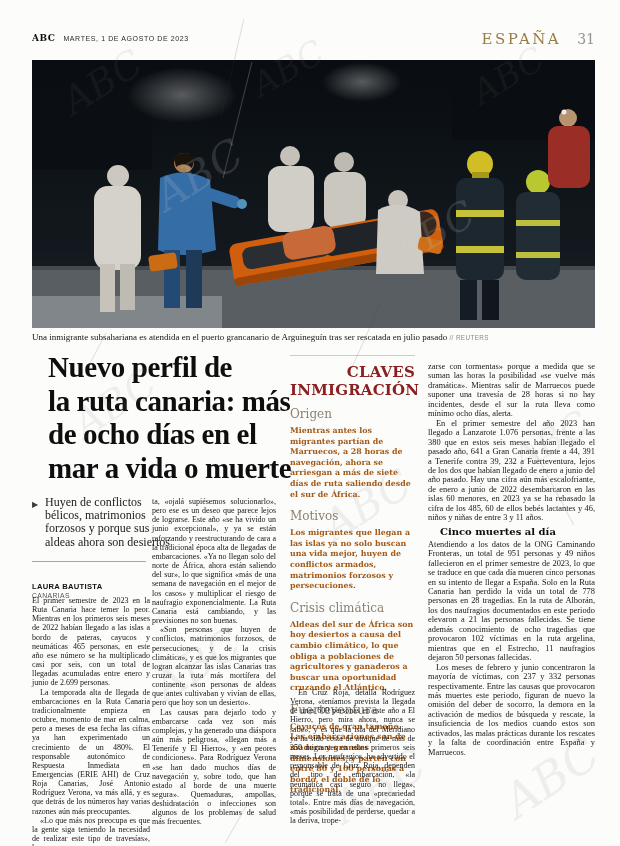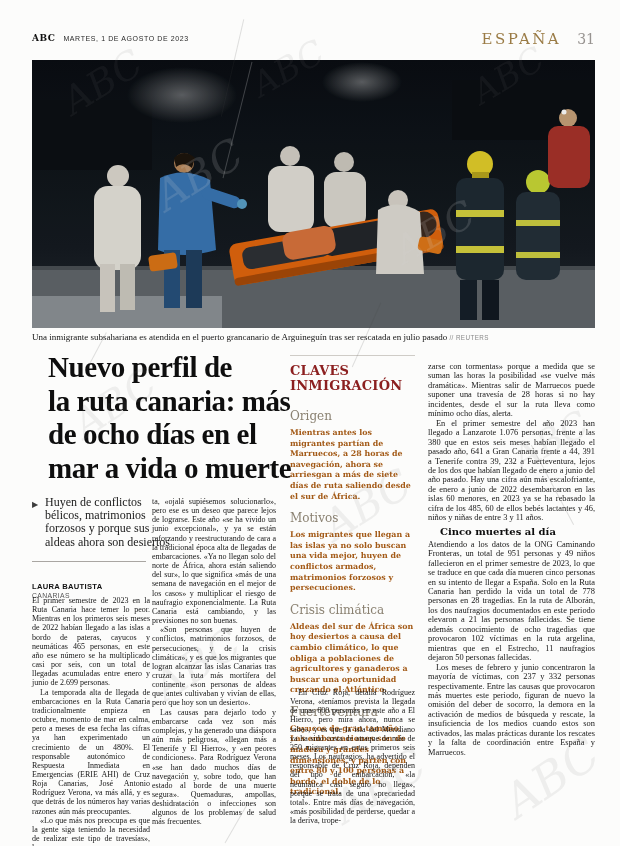--- a/index.html
+++ b/index.html
@@ -36,21 +36,21 @@
   .bodycol p.ind{text-indent:8px;}
   .col1{top:596px;left:32px;width:118px;height:250px;}
   .col2{top:497px;left:152px;width:124px;height:332px;}
   .col3{top:688px;left:290px;width:125px;height:158px;}
   .col4{top:362px;left:428px;width:167px;height:444px;font-size:8.4px;line-height:9.45px;}
   .subhead{font-family:"DejaVu Serif",serif;font-weight:bold;font-size:10px;line-height:12px;
     margin:3px 0 2px 0;text-align:left;color:#0d0d0d;padding-left:12px;}
   
   .claves{position:absolute;top:355px;left:290px;width:125px;}
   .claves-rule{border-top:1px solid #cfccc7;margin-bottom:7px;}
-  .claves-kicker{font-family:"DejaVu Serif",serif;font-weight:bold;font-size:13px;letter-spacing:.2px;color:#8c2020;margin-bottom:16px;}
+  .claves-kicker{font-family:"DejaVu Serif",serif;font-weight:bold;font-size:15px;letter-spacing:.2px;color:#8c2020;margin-bottom:8px;text-align:right;}
   .claves-title{font-family:"DejaVu Serif",serif;font-size:12px;color:#8a8171;margin-bottom:5px;}
   .claves-text{font-family:"DejaVu Serif",serif;font-weight:bold;font-size:7.9px;line-height:10.6px;color:#a35a17;margin-bottom:9px;}
   
   .wm{position:absolute;font-family:"DejaVu Serif",serif;font-style:italic;color:rgba(120,118,115,.10);
       pointer-events:none;white-space:nowrap;}
   .wm-light{color:rgba(210,210,210,.16);}
   .scratch{position:absolute;width:1px;background:rgba(70,70,70,.16);pointer-events:none;}
   .scratch-light{background:rgba(255,255,255,.22);}
 </style>
 </head>

